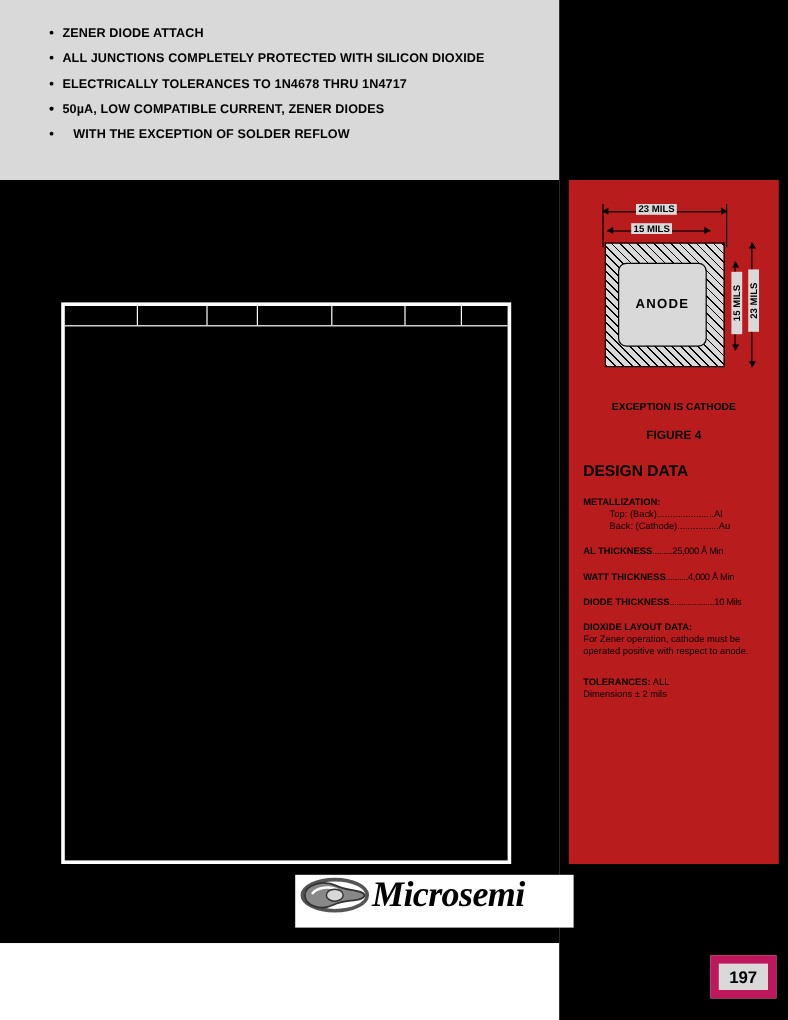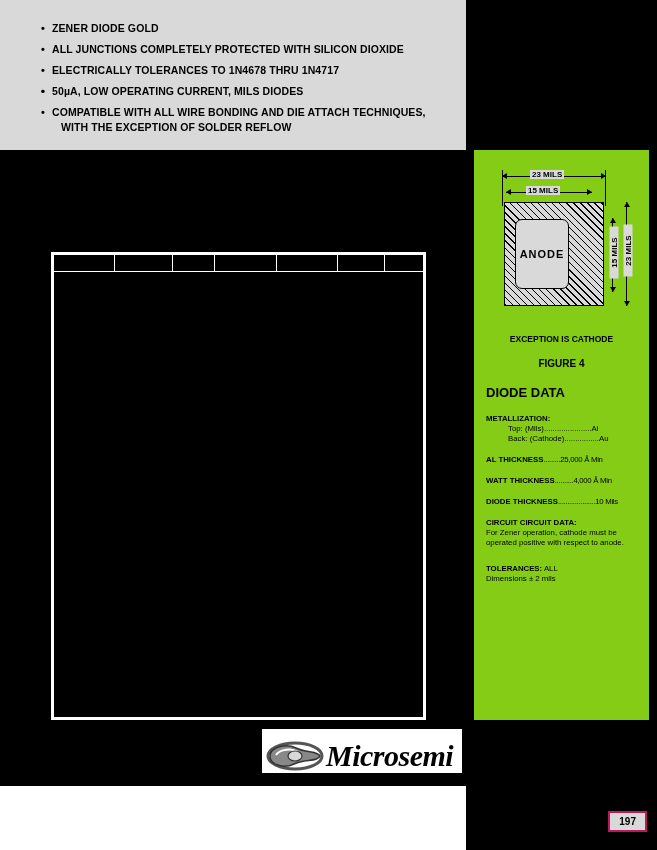--- a/index.html
+++ b/index.html
@@ -95,21 +95,21 @@
     width: 191px;
     height: 850px;
     background: #000000;
   }
   #right-inner {
     position: absolute;
     left: 8px;
     top: 150px;
     width: 175px;
     height: 570px;
-    background: #84cc16;
+    background: #b91c1c;
   }
 
   
   #figure-wrap {
     position: absolute;
     left: 0;
     top: 12px;
     width: 175px;
     height: 190px;
   }
@@ -173,21 +173,21 @@
       #000 0px, #000 1px,
       #d9d9d9 1px, #d9d9d9 5px
     );
     border: 1px solid #000;
     box-sizing: border-box;
   }
   #anode-pad {
     position: absolute;
     left: 10px;
     top: 16px;
-    width: 54px;
+    width: 74px;
     height: 70px;
     background: #d9d9d9;
     border: 1px solid #000;
     border-radius: 7px;
     box-sizing: border-box;
     display: flex;
     align-items: center;
     justify-content: center;
   }
   #anode-label {
@@ -287,26 +287,25 @@
   .dd-para {
     font-size: 7.8px;
     line-height: 10px;
   }
 
   
   #logo-box {
     position: absolute;
     left: 246px;
     top: 729px;
-    width: 200px;
+    width: 232px;
     height: 44px;
     background: #ffffff;
     display: flex;
-    align-items: flex-end;
-    margin-left: 16px;
+    align-items: flex-start;
   }
   #logo-mark {
     width: 58px;
     height: 34px;
     margin-left: 4px;
     position: relative;
     flex: none;
   }
   #logo-text {
     font-family: "Liberation Serif", serif;
@@ -318,61 +317,60 @@
     margin-left: 2px;
   }
 
   
   #page-num {
     position: absolute;
     right: 10px;
     bottom: 18px;
     background: #d9d9d9;
     color: #000;
-    font-size: 10px;
+    font-size: 14px;
     font-weight: bold;
     padding: 3px 9px;
-    border: 2px solid #be185d;
+    border: 7px solid #be185d;
   }
   #bottom-white {
     position: absolute;
     left: 0;
     top: 786px;
     width: 466px;
     height: 64px;
     background: #ffffff;
   }
 </style>
 </head>
 <body>
 
 <div id="features">
   <ul>
     <li>
       <span class="bullet">•</span>
-      <span>ZENER DIODE GOLD</span>
+      <span>ZENER DIODE ATTACH</span>
     </li>
     <li>
       <span class="bullet">•</span>
       <span>ALL JUNCTIONS COMPLETELY PROTECTED WITH SILICON DIOXIDE</span>
     </li>
     <li>
       <span class="bullet">•</span>
       <span>ELECTRICALLY TOLERANCES TO 1N4678 THRU 1N4717</span>
     </li>
     <li>
       <span class="bullet">•</span>
     </li>
     <li>
       <span class="bullet">•</span>
-      <span>50µA, LOW OPERATING CURRENT, MILS DIODES</span>
-    </li>
-    <li>
-      <span class="bullet">•</span>
-      <span>COMPATIBLE WITH ALL WIRE BONDING AND DIE ATTACH TECHNIQUES,</span>
+      <span>50µA, LOW COMPATIBLE CURRENT, ZENER DIODES</span>
+    </li>
+    <li>
+      <span class="bullet">•</span>
       <span class="cont">WITH THE EXCEPTION OF SOLDER REFLOW</span>
     </li>
   </ul>
 </div>
 
 <div id="black-body"></div>
 
 <div id="table-frame">
   <div id="table-head-rule"></div>
   <div class="col-div" style="left:60px;"></div>
@@ -424,25 +422,25 @@
         <div class="arrow-t"></div>
         <div class="arrow-b"></div>
         <div class="vlabel" style="left:-18px; top:30px; width:48px; text-align:center;">15 MILS</div>
       </div>
 
       <div id="backside-note">EXCEPTION IS CATHODE</div>
       <div id="figure-caption">FIGURE 4</div>
     </div>
 
     <div id="design-data">
-      <div id="design-title">DIODE DATA</div>
+      <div id="design-title">DESIGN DATA</div>
 
       <div class="dd-block">
         <div class="dd-head">METALLIZATION:</div>
-        <div class="dd-sub">Top: (Mils)......................Al</div>
+        <div class="dd-sub">Top: (Back)......................Al</div>
         <div class="dd-sub">Back: (Cathode)................Au</div>
       </div>
 
       <div class="dd-block">
         <div class="dd-line">
           <b>AL THICKNESS</b><span class="dots">.........25,000 Å Min</span>
         </div>
       </div>
 
       <div class="dd-block">
@@ -451,21 +449,21 @@
         </div>
       </div>
 
       <div class="dd-block">
         <div class="dd-line">
           <b>DIODE THICKNESS</b><span class="dots">....................10 Mils</span>
         </div>
       </div>
 
       <div class="dd-block">
-        <div class="dd-head">CIRCUIT CIRCUIT DATA:</div>
+        <div class="dd-head">DIOXIDE LAYOUT DATA:</div>
         <div class="dd-para">For Zener operation, cathode must be operated positive with respect to anode.</div>
       </div>
 
       <div class="dd-block" style="margin-top:16px;">
         <div class="dd-line">
           <b>TOLERANCES:</b>
           <span>ALL</span>
         </div>
         <div class="dd-para">Dimensions ± 2 mils</div>
       </div>

